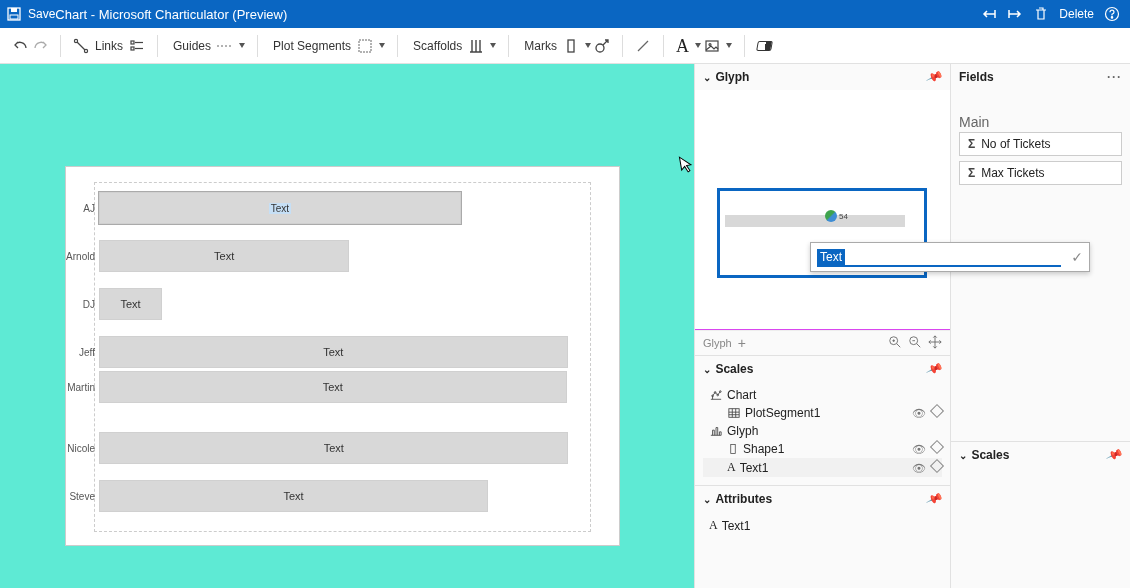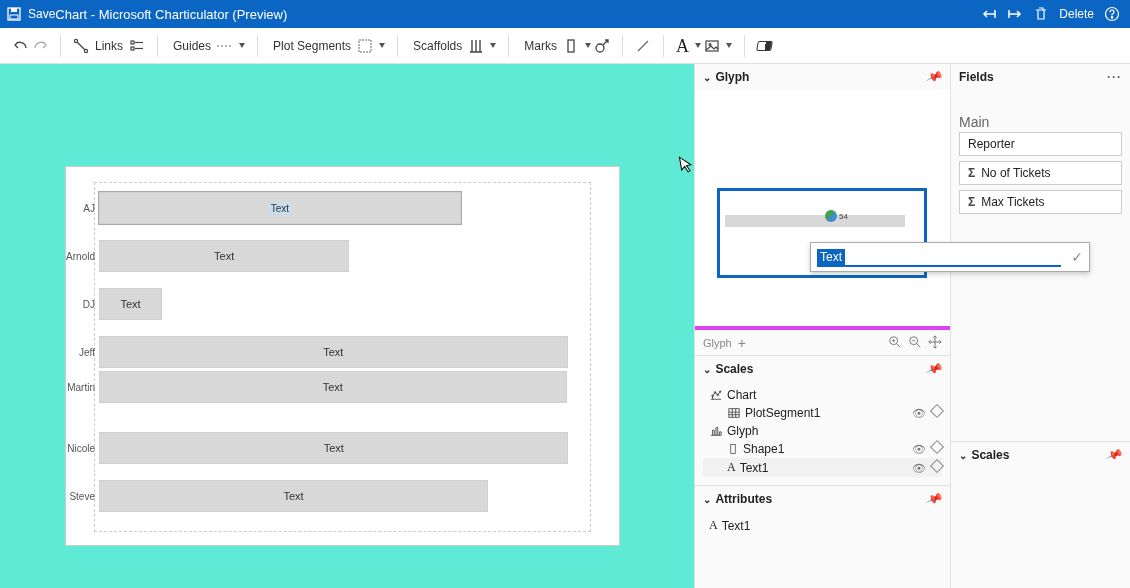--- a/index.html
+++ b/index.html
@@ -38,21 +38,21 @@
   
   .rightcol { display: flex; }
   .midpanel { width: 256px; border-left: 1px solid #e1e1e1; display: flex; flex-direction: column; }
   .sidepanel { width: 180px; border-left: 1px solid #e1e1e1; display: flex; flex-direction: column;}
   
   .panel-head { display:flex; align-items:center; padding: 6px 8px; font-weight: bold; font-size: 12px; border-bottom: 0; }
   .panel-head .expander { margin-right: 4px; font-size:10px; }
   .panel-head .pin { margin-left: auto; color:#aaa; transform:rotate(20deg);}
   .panel-head .dots { margin-left:auto; color:#666; font-weight:bold; letter-spacing:1px;}
   
-  .glyph-design { flex: 0 0 240px; position: relative; background:#fff; border-bottom:4px solid #d946ef;}
+  .glyph-design { flex: 0 0 240px; position: relative; background:#fff; border-bottom:1px solid #d946ef;}
   .glyph-inner { position:absolute; left:22px; top:98px; width:210px; height:90px; border: 3px solid #0a66c2; }
   .glyph-bar { position:absolute; left:30px; top:125px; width:180px; height:12px; background:#d8d8d8;}
   .glyph-dot { position:absolute; left:130px; top:120px; width:12px; height:12px; border-radius:50%; background:linear-gradient(135deg,#3fa34d 45%,#3f8dd4 55%);}
   .glyph-tag { position:absolute; left:144px; top:122px; font-size:8px; color:#444;}
   
   
   .text-popup { position: absolute; left: 810px; top: 242px; width: 280px; height: 30px; background: #fff; border:1px solid #aaa; display:flex; align-items:center; padding:2px 6px; box-shadow:0 2px 5px rgba(0,0,0,.2); z-index:30;}
   .text-popup .sel { background:#0a66c2; color:#fff; padding:1px 3px; font-size:12px;}
   .text-popup .ok { margin-left:auto; color:#888; font-size:14px;}
   .text-popup .underline { position:absolute; bottom:4px; left:6px; right:28px; height:2px; background:#0a66c2;}
@@ -350,23 +350,20 @@
       </div>
     </div>
 
     <div class="sidepanel">
       <div class="panel-head">
         <span>Fields</span>
         <span class="dots">···</span>
       </div>
       <div class="fields-sec">
         <div class="lbl">Main</div>
-        <div class="field">
-            <span>Reporter</span>
-          </div>
         <div class="field sigma">
             <span>No of Tickets</span>
           </div>
         <div class="field sigma">
             <span>Max Tickets</span>
           </div>
       </div>
       <div style="flex:1"></div>
       <div class="panel-head" style="border-top:1px solid #e1e1e1;">
         <span class="expander">⌄</span>

